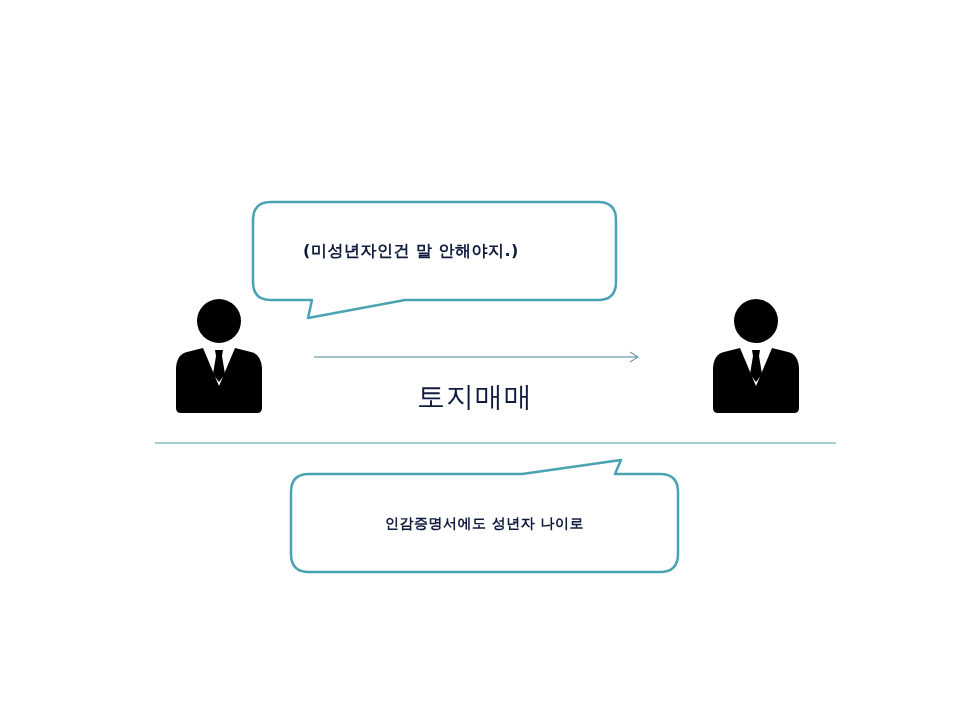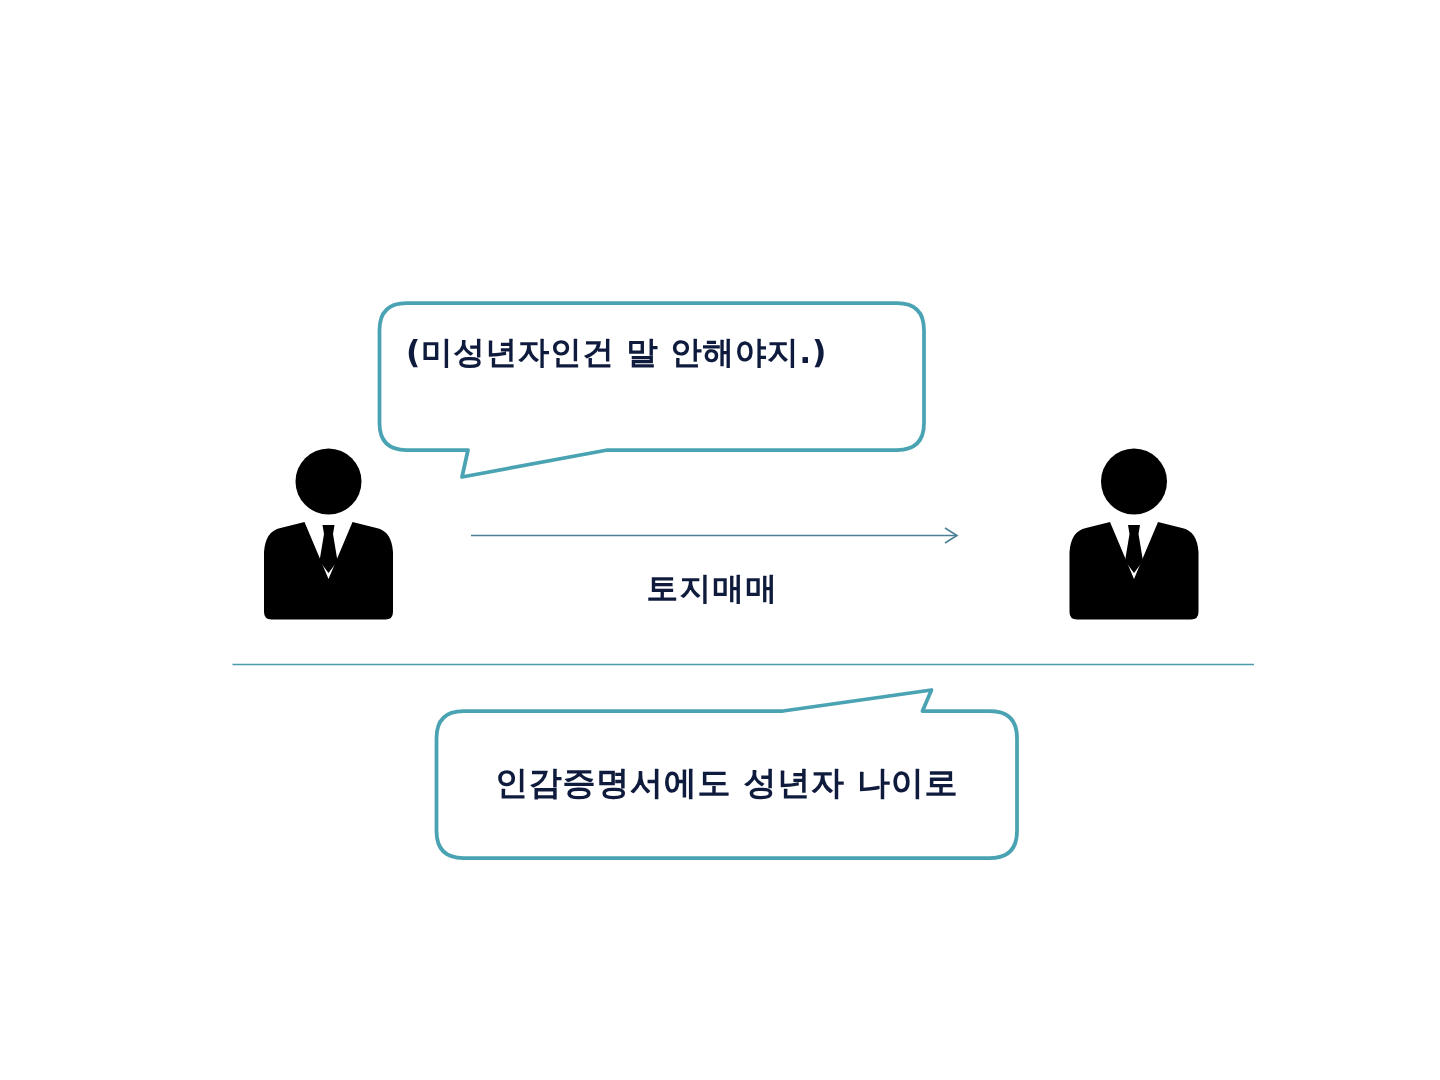--- a/index.html
+++ b/index.html
@@ -23,45 +23,45 @@
     }
     .bubble-text {
       position: absolute;
       color: #0f1b3d;
       font-weight: bold;
       text-align: center;
       letter-spacing: 0.5px;
     }
     #bubble-top-text {
       left: 253px;
-      top: 186px;
+      top: 201px;
       width: 316px;
       height: 99px;
       line-height: 99px;
-      font-size: 21px;
+      font-size: 16px;
     }
     #bubble-bottom-text {
       left: 291px;
       top: 474px;
       width: 387px;
       height: 98px;
       display: flex;
       flex-direction: column;
       justify-content: center;
-      font-size: 22px;
+      font-size: 14px;
       line-height: 30px;
     }
     #deal-label {
       position: absolute;
       left: 380px;
       top: 378px;
       width: 190px;
       text-align: center;
-      font-size: 21px;
-      font-weight: bold;
+      font-size: 28px;
+      font-weight: normal;
       color: #0f1b3d;
       letter-spacing: 1px;
     }
     .person {
       position: absolute;
       width: 92px;
       height: 120px;
     }
     #person-left { left: 173px; top: 296px; }
     #person-right { left: 710px; top: 296px; }

